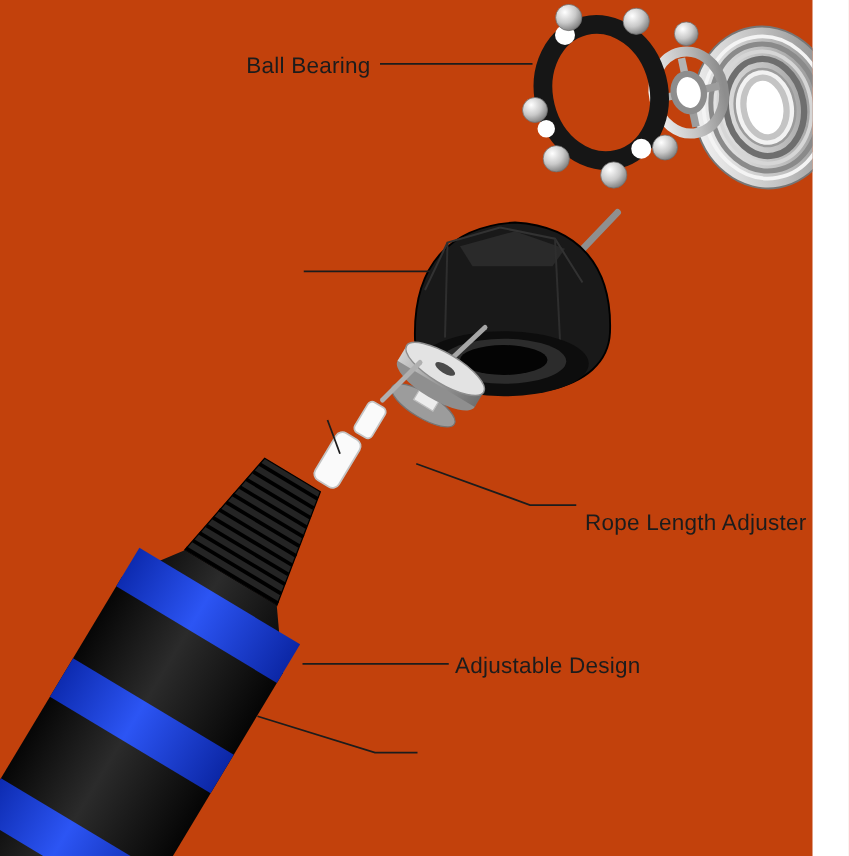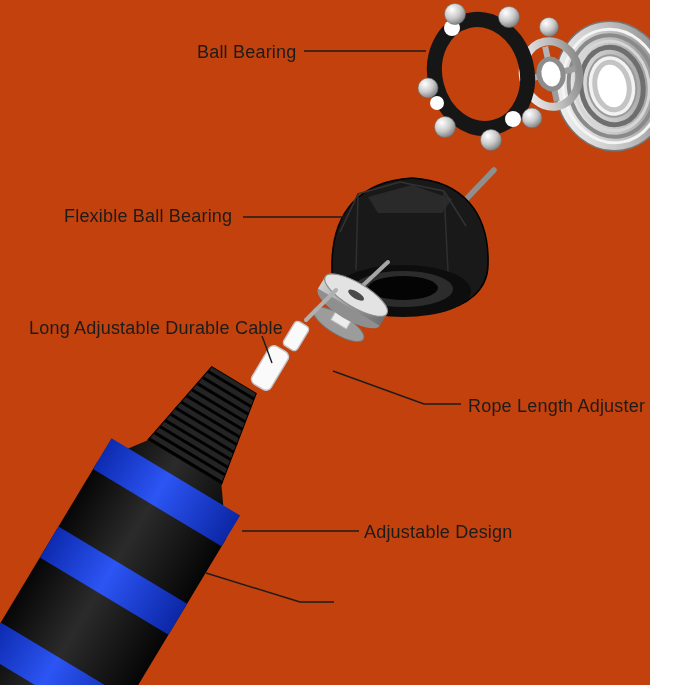--- a/index.html
+++ b/index.html
@@ -15,21 +15,21 @@
     position:absolute;
     font-size:18px;
     font-weight:400;
     letter-spacing:.2px;
     color:#1c1c1c;
     white-space:nowrap;
   }
   .lbl-ball-bearing{left:197px;top:42px;}
   .lbl-flexible{left:64px;top:206px;}
   .lbl-cable{left:29px;top:318px;}
-  .lbl-adjuster{left:468px;top:396px;}
+  .lbl-adjuster{left:468px;top:408px;}
   .lbl-ergonomics{left:364px;top:522px;}
   .lbl-sponge{left:339px;top:592px;}
 </style>
 </head>
 <body>
 
 <div class="canvas">
 
   <svg width="679" height="685" viewBox="0 0 679 685">
     <defs>
@@ -168,18 +168,16 @@
       <line x1="304" y1="51" x2="426" y2="51"></line>
       <line x1="243" y1="217" x2="344" y2="217"></line>
       <line x1="262" y1="336" x2="272" y2="363"></line>
       <polyline points="333,371 424,404 461,404"></polyline>
       <line x1="242" y1="531" x2="359" y2="531"></line>
       <polyline points="206,573 300,602 334,602"></polyline>
     </g>
   </svg>
 
   <div class="part-label lbl-ball-bearing">Ball Bearing</div>
-  <div class="part-label lbl-flexible">Flexible Ball Bearing</div>
-  <div class="part-label lbl-cable">Long Adjustable Durable Cable</div>
   <div class="part-label lbl-adjuster">Rope Length Adjuster</div>
   <div class="part-label lbl-ergonomics">Adjustable Design</div>
 
 </div>
 
 </body></html>

